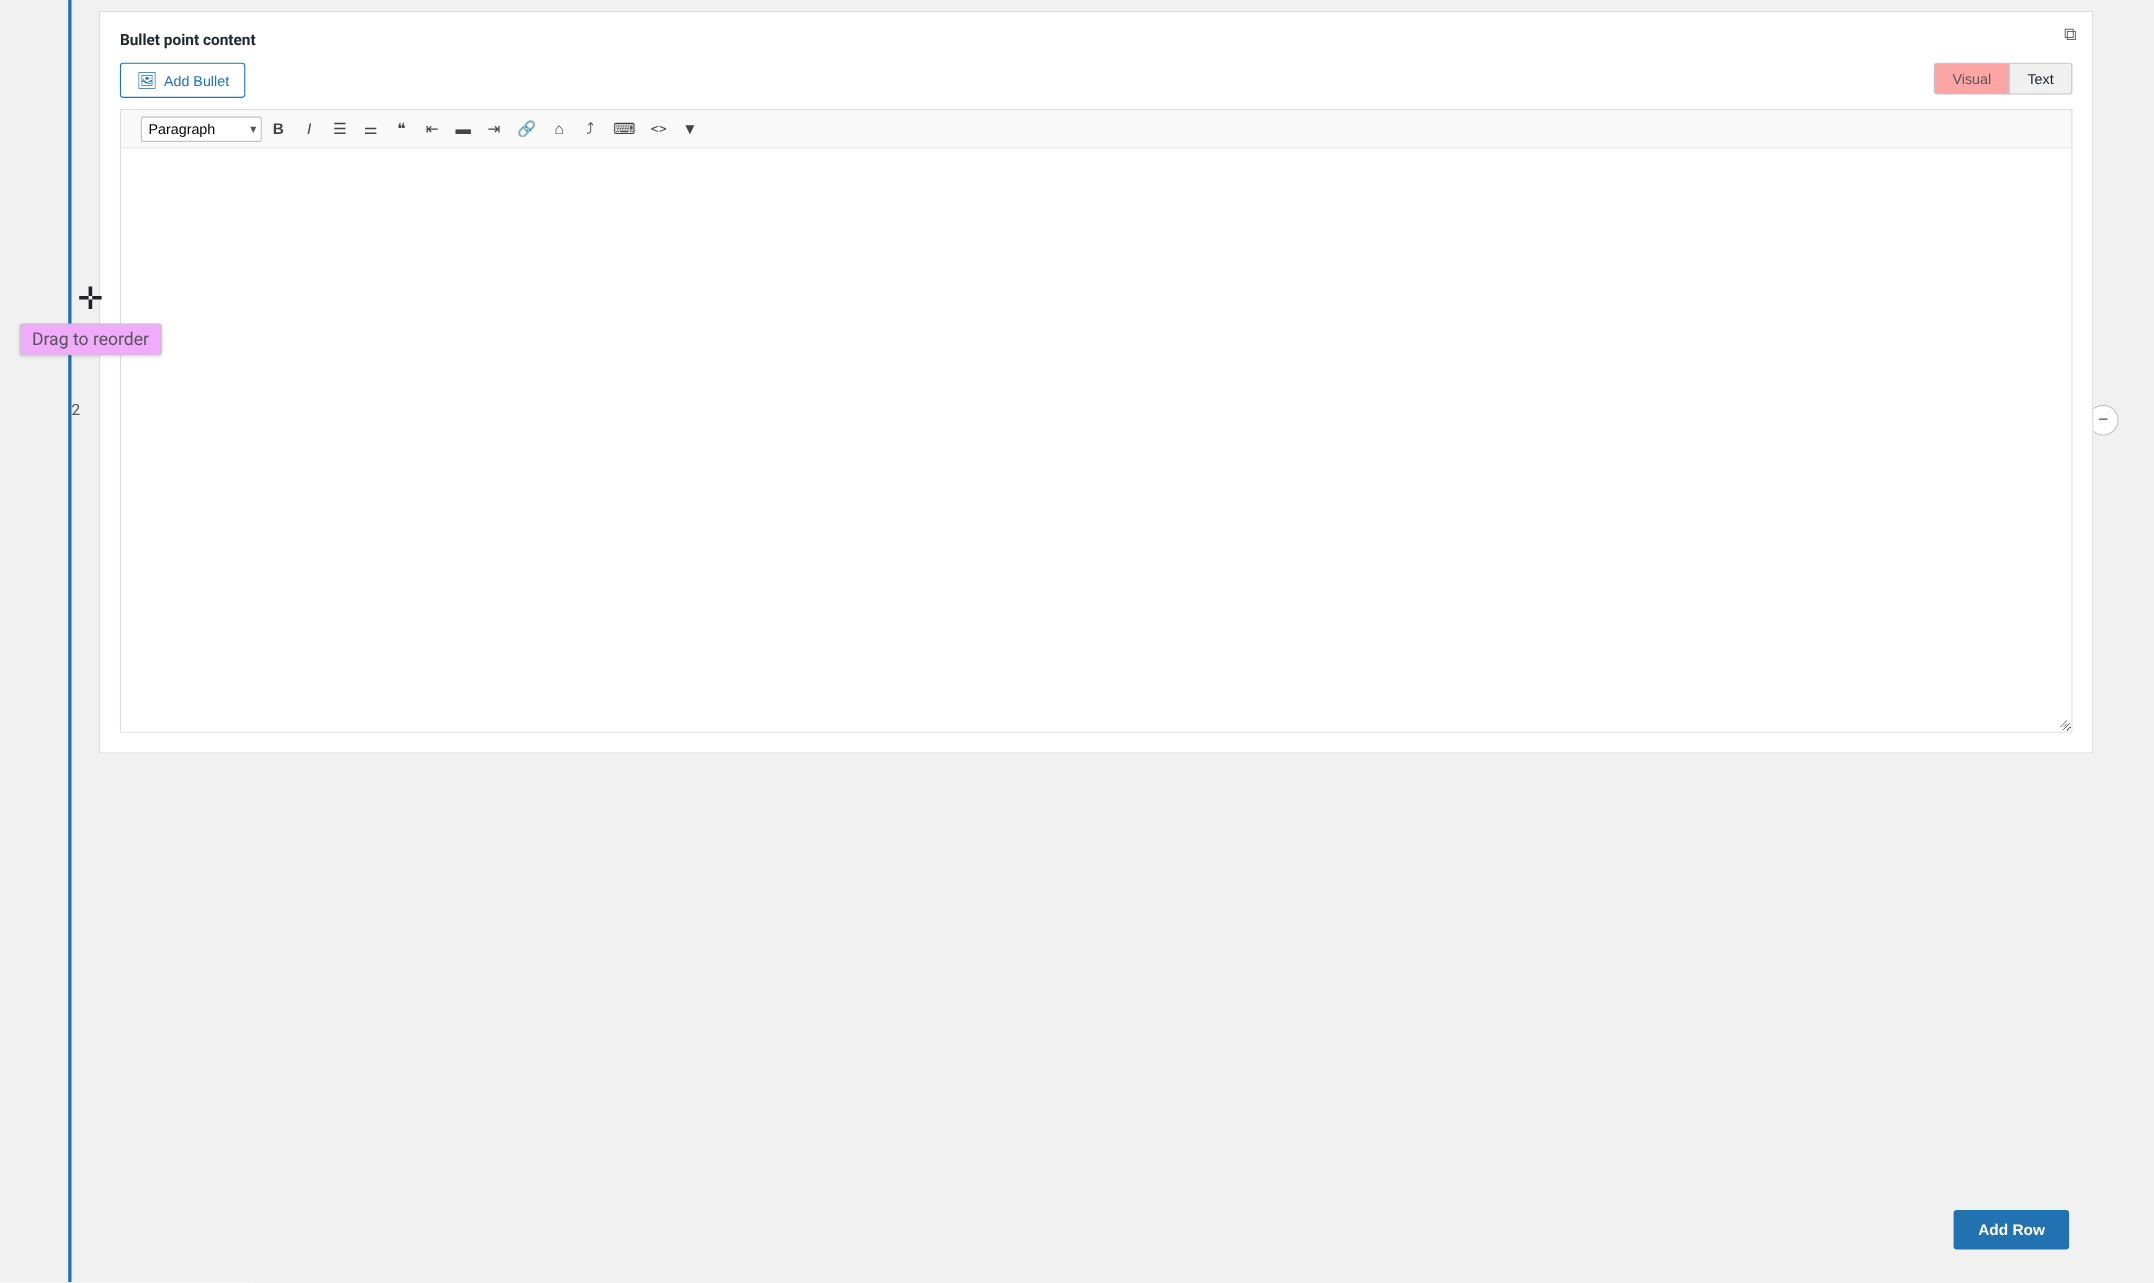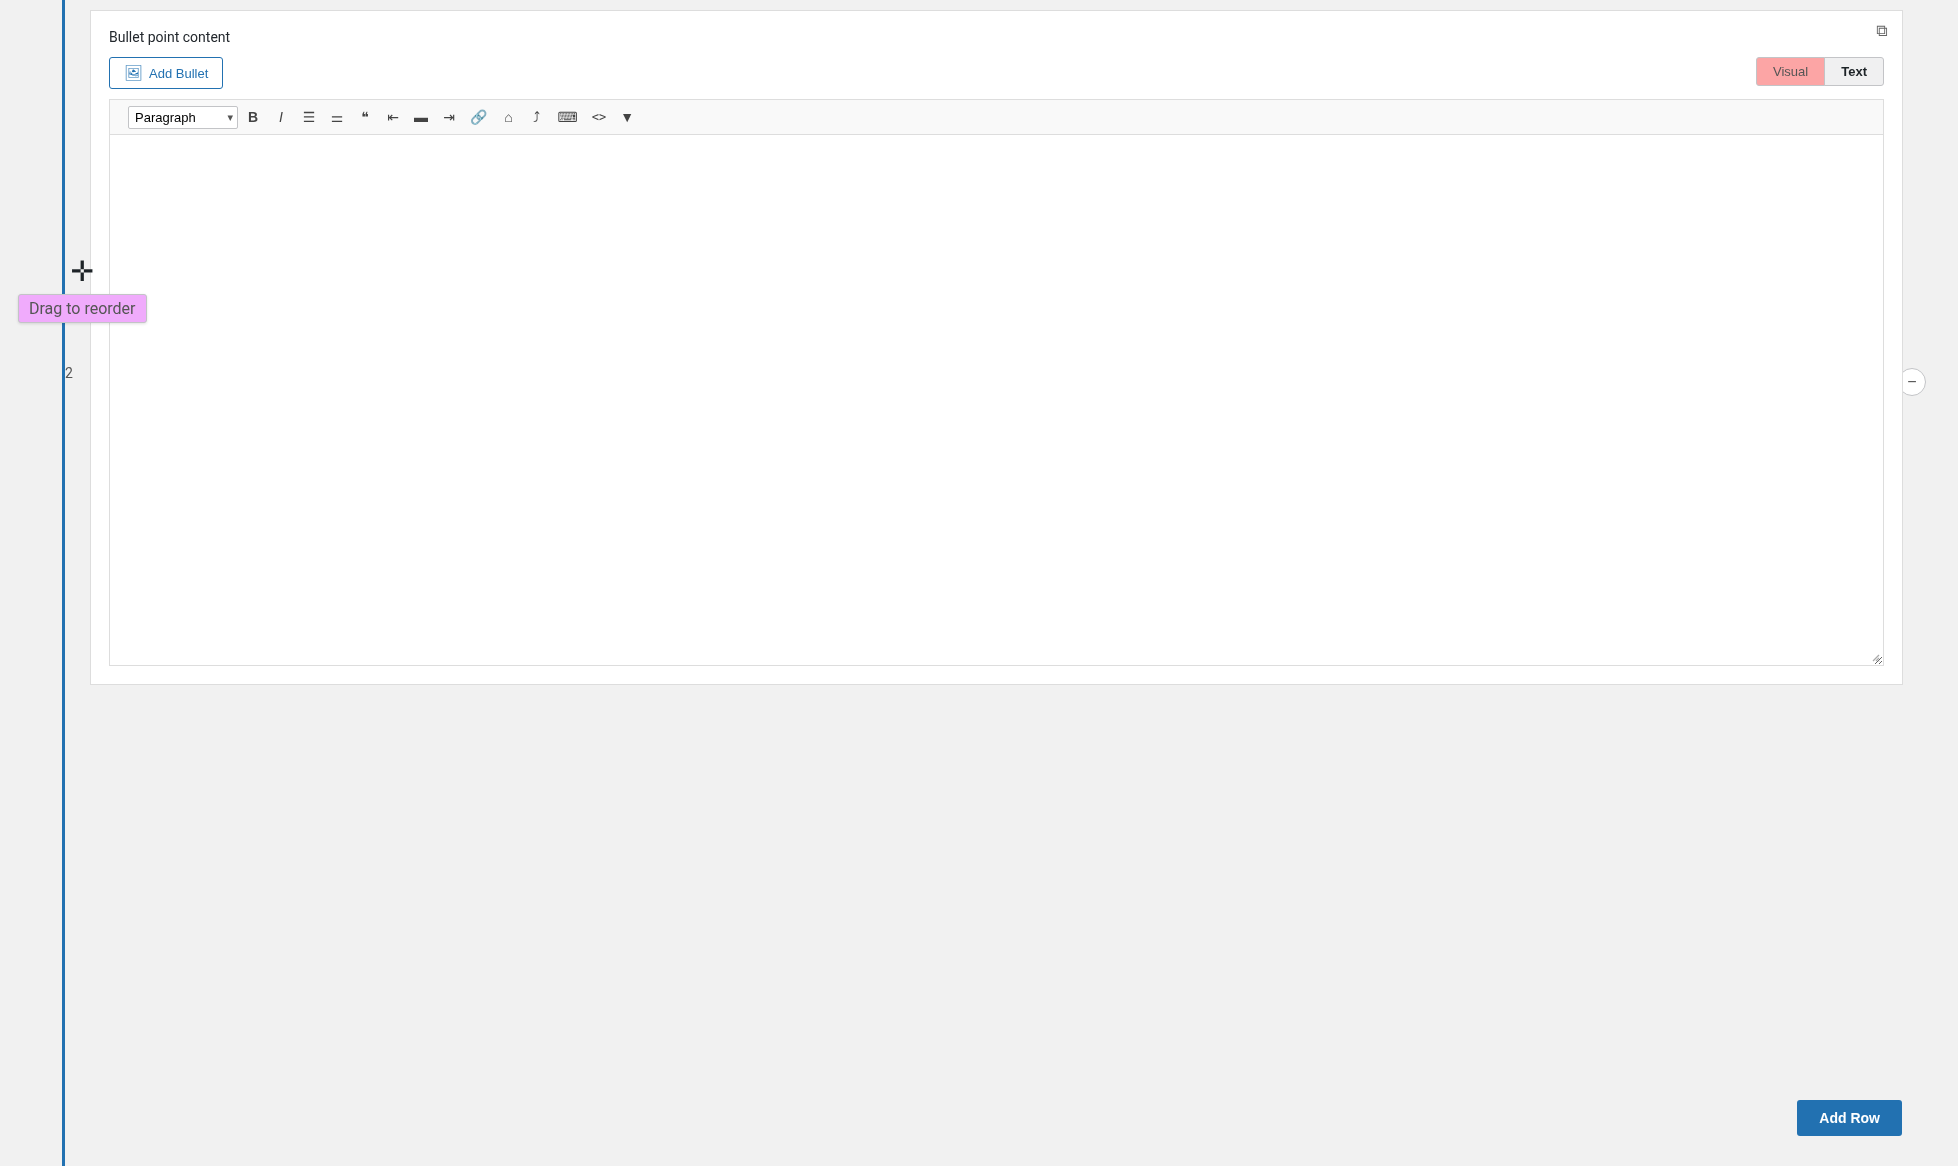--- a/index.html
+++ b/index.html
@@ -25,21 +25,21 @@
       cursor: pointer;
       display: flex;
       align-items: center;
       justify-content: center;
       color: #666;
       font-size: 16px;
     }
 
     .section-title {
       font-size: 14px;
-      font-weight: 400;
+      font-weight: 700;
       color: #23282d;
       margin-bottom: 12px;
     }
 
     
     .add-media-btn {
       display: inline-flex;
       align-items: center;
       gap: 6px;
       background: #fff;
@@ -64,21 +64,21 @@
       border: 1px solid #c3c4c7;
       padding: 6px 16px;
       font-size: 13px;
       cursor: pointer;
       color: #555;
       margin-left: -1px;
     }
     .tab-btn.active {
       background: #f0f0f1;
       color: #1d2327;
-      font-weight: 700;
+      font-weight: 400;
       border-color: #c3c4c7;
       z-index: 1;
     }
     .tab-btn:first-child {
       border-radius: 3px 0 0 3px;
     }
     .tab-btn:last-child {
       border-radius: 0 3px 3px 0;
     }
 
@@ -373,15 +373,15 @@
         <svg width="10" height="10" viewBox="0 0 10 10" fill="none">
           <path d="M2 8 L8 2" stroke="#aaa" stroke-width="1.2"></path>
           <path d="M5 8 L8 5" stroke="#aaa" stroke-width="1.2"></path>
           <path d="M8 8 L8 8" stroke="#aaa" stroke-width="1.2" stroke-linecap="round"></path>
         </svg>
       </div>
     </div>
 
   </div>
 
-  <button class="add-row-btn" style="position:absolute; bottom:30px; right:56px;">Add Row</button>
+  <button class="add-row-btn" style="position:absolute; bottom:30px; right:77px;">Add Row</button>
 
 </div>
 
 </body></html>

